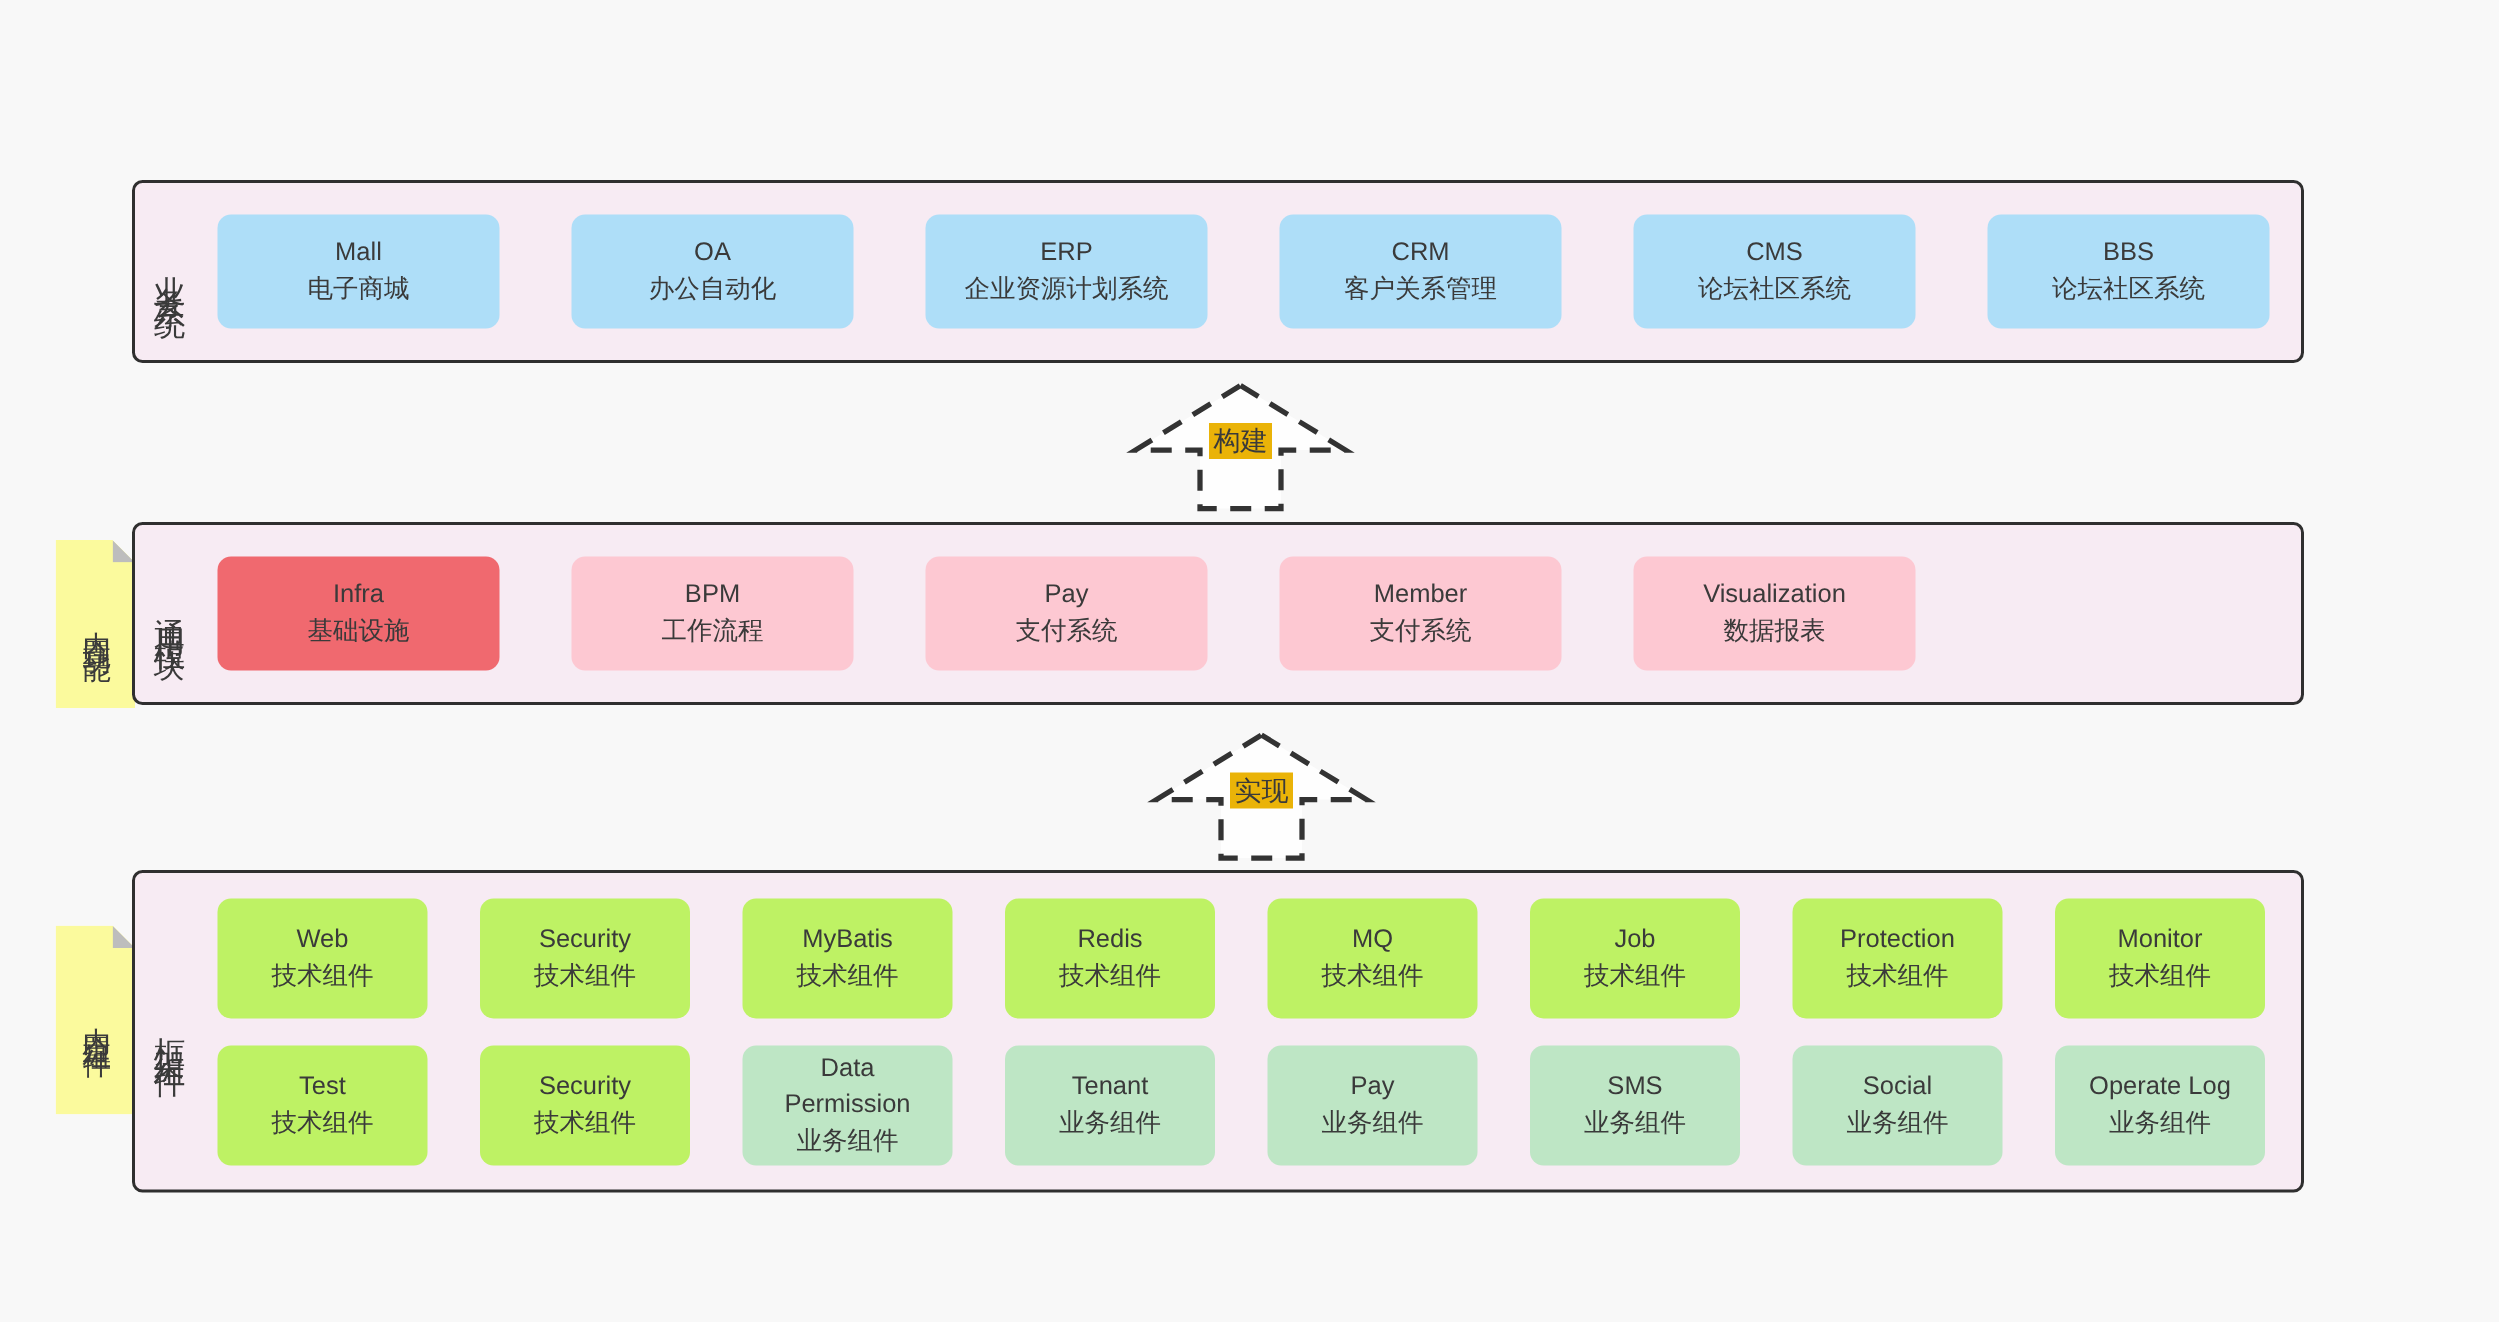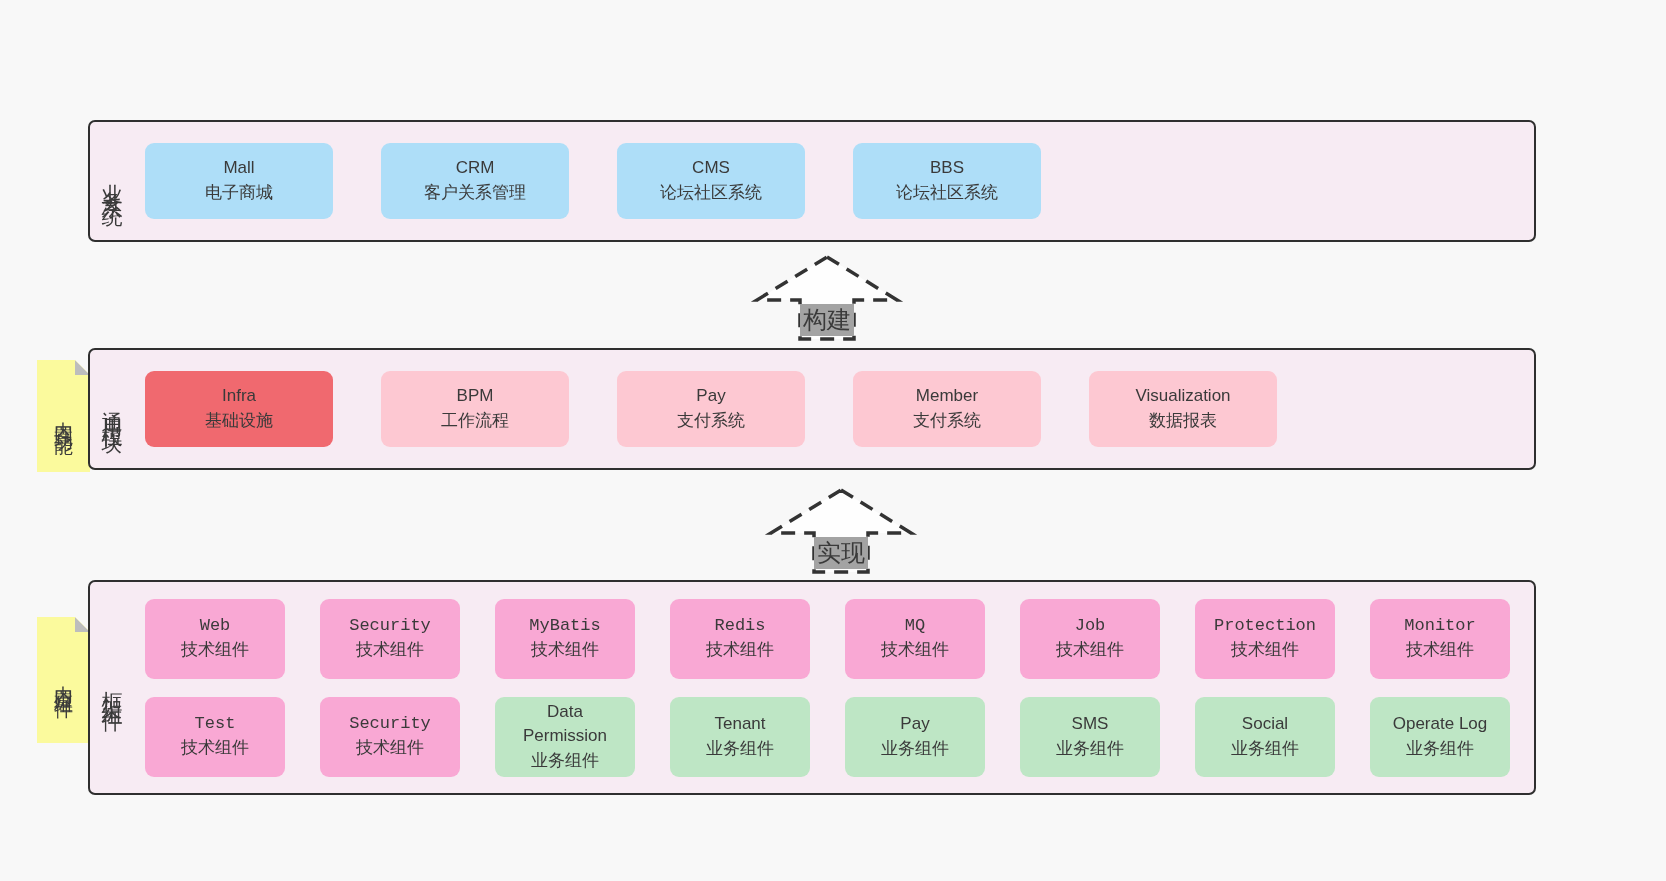--- a/index.html
+++ b/index.html
@@ -25,21 +25,21 @@
     display:flex;flex-direction:column;align-items:center;justify-content:center;
     border-radius:9px;text-align:center;
     font-size:17px;line-height:1.45;
     box-sizing:border-box;padding:4px 12px;
   }
   .w188{width:188px;height:76px;flex:0 0 188px;}
   .w140{width:140px;height:80px;flex:0 0 140px;}
   .blue{background:#aedef8;}
   .red{background:#f0696f;}
   .pink{background:#fdc8d2;}
-  .green{background:#f9a8d4;font-family:Liberation Mono, monospace;}
+  .green{background:#bef264;}
   .lightgreen{background:#bee6c5;}
 
   .rows-wrap{
     position:absolute;left:55px;right:14px;top:0;bottom:0;
     display:flex;flex-direction:column;justify-content:center;gap:18px;
   }
   .brow{display:flex;gap:35px;}
 
   .tab{
     position:absolute;left:37px;width:53px;background:#fbfa9d;
@@ -52,35 +52,43 @@
     background:#bdbdbd;clip-path:polygon(0 0, 100% 100%, 0 100%);
   }
   .tab .tab-text{
     writing-mode:vertical-lr;text-orientation:upright;
     font-size:19px;letter-spacing:5px;color:#3a3a3a;
   }
 
   .arrow{position:absolute;width:180px;height:92px;}
   .arrow svg{display:block;}
   .arrow .arrow-label{
-    position:absolute;left:50%;top:52px;transform:translateX(-50%);
-    background:#a3a3a3;font-size:24px;padding:0 3px;color:#3a3a3a;white-space:nowrap;
+    position:absolute;left:50%;top:30px;transform:translateX(-50%);
+    background:#eab308;font-size:18px;padding:0 3px;color:#3a3a3a;white-space:nowrap;
   }
 </style>
 </head>
 <body>
 
 <div class="stage">
 
   <div class="container" style="top:120px;height:122px;">
     <div class="vlabel">业务系统</div>
     <div class="box-row">
       <div class="box w188 blue">
         <span>Mall</span>
         <span>电子商城</span>
+      </div>
+      <div class="box w188 blue">
+        <span>OA</span>
+        <span>办公自动化</span>
+      </div>
+      <div class="box w188 blue">
+        <span>ERP</span>
+        <span>企业资源计划系统</span>
       </div>
       <div class="box w188 blue">
         <span>CRM</span>
         <span>客户关系管理</span>
       </div>
       <div class="box w188 blue">
         <span>CMS</span>
         <span>论坛社区系统</span>
       </div>
       <div class="box w188 blue">

